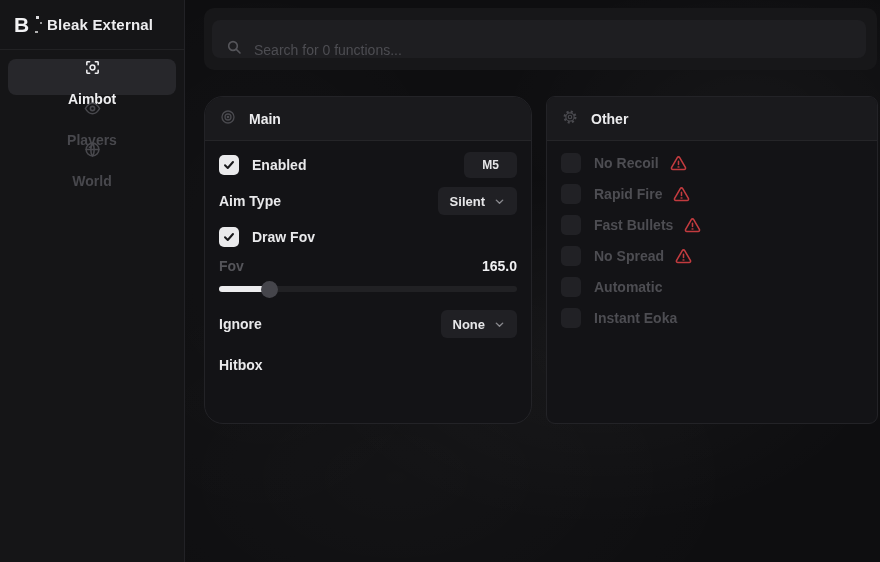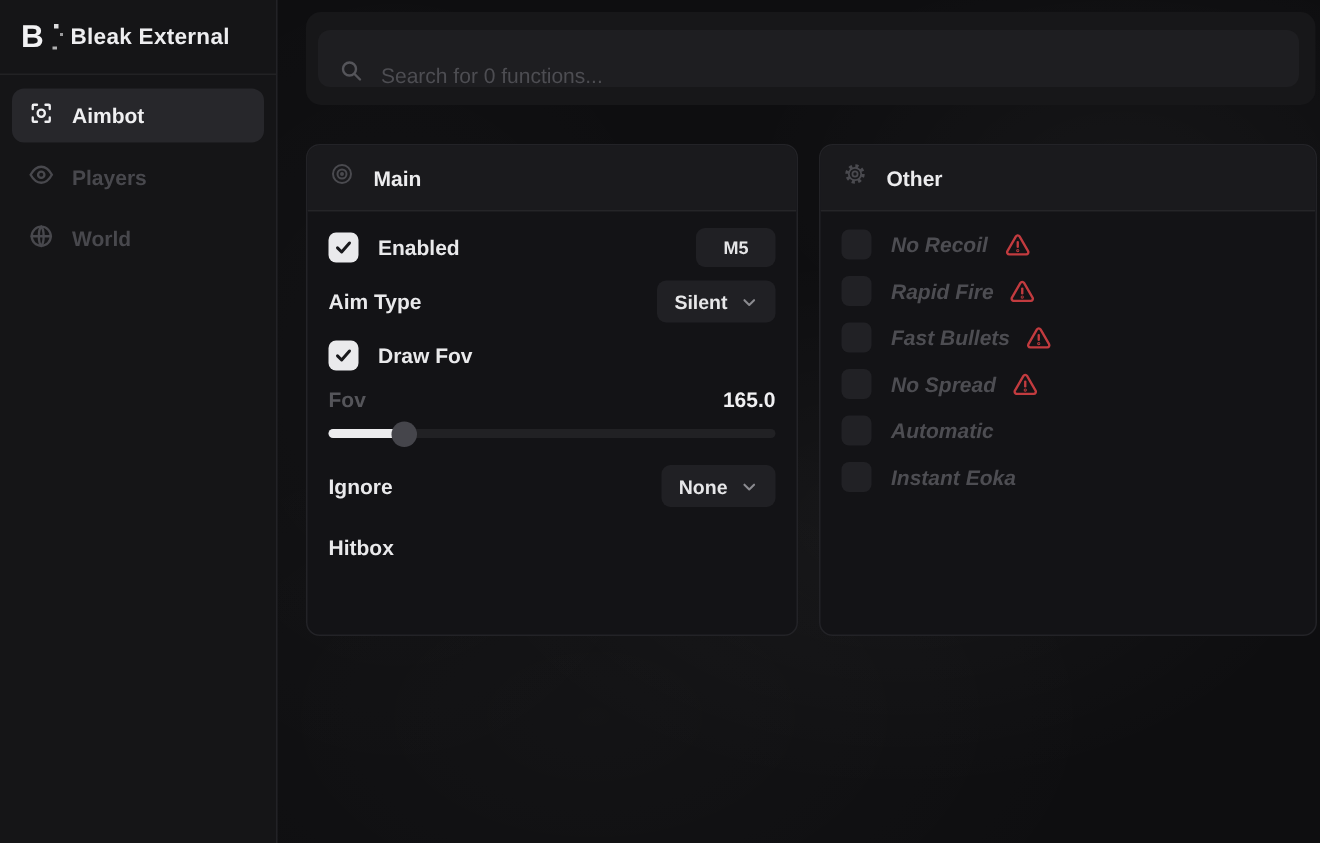--- a/index.html
+++ b/index.html
@@ -39,42 +39,42 @@
   .logo-mark .px { position:absolute; background:#f2f2f4; }
   .logo-mark .px1 { width:3px; height:3px; right:-3px; top:2px; opacity:.9; }
   .logo-mark .px2 { width:2px; height:2px; right:-6px; top:8px; opacity:.6; }
   .logo-mark .px3 { width:3px; height:2px; right:-2px; bottom:3px; opacity:.7; }
   .logo-title { font-size:15px; font-weight:bold; color:#ededef; letter-spacing:.2px; }
 
   .nav { padding:9px 8px; display:flex; flex-direction:column; gap:5px; }
   .nav-item {
     height:36px; display:flex; align-items:center; gap:12px;
     padding:0 11px; border-radius:8px;
-    color:#48484d; font-size:14px; font-weight:bold; cursor:pointer;
+    color:#48484d; font-size:14px; font-weight:bold; cursor:pointer;flex-direction:column;
   }
   .nav-item.active { background:#27272b; color:#efeff1; }
   .nav-item svg { flex:0 0 auto; }
 
   
   .search-wrap {
     position:absolute; left:204px; top:8px; width:673px; height:62px;
     background:#171719; border-radius:10px; padding:12px 11px 12px 8px;
   }
   .search-input {
     height:38px; background:#1e1e21; border-radius:8px;
     display:flex; align-items:flex-end; gap:12px; padding:0 14px;
     color:#4d4d52; font-size:14px; cursor:text;
   }
 
   .panel {
     position:absolute; top:96px; height:328px;
     background:#131316; border:1px solid #232327; border-radius:9px;
     overflow:hidden;
   }
-  .panel.main { left:204px; width:328px; }
+  .panel.main { left:204px; width:328px;border-radius:19px; }
   .panel.other { left:546px; width:332px; }
   .panel-header {
     height:44px; background:#1a1a1d;
     border-bottom:1px solid rgba(255,255,255,0.05);
     display:flex; align-items:center; gap:13px; padding:0 15px;
   }
   .panel-title { font-size:14px; font-weight:bold; color:#ececee; }
   .panel-body { padding:11px 14px 0 14px; }
 
   .row { display:flex; align-items:center; }
@@ -114,21 +114,21 @@
     position:absolute; left:0; top:5px; height:6px;
     background:#ececee; border-radius:3px;
   }
   .slider-thumb {
     position:absolute; top:0; width:17px; height:17px; border-radius:50%;
     background:#45454b; transform:translateX(-9px);
   }
 
   .other-row { display:flex; align-items:center; height:22px; margin-bottom:9px; }
   .other-row .checkbox { width:20px; height:20px; }
-  .other-label { margin-left:13px; font-size:14px; font-weight:bold; color:#4d4d52;font-style:italic; }
+  .other-label { margin-left:13px; font-size:14px; font-weight:bold; color:#4d4d52; }
   .warn { margin-left:11px; display:flex; align-items:center; }
 
   .m-row1 { height:26px; margin-bottom:9px; }
   .m-row2 { height:28px; margin-bottom:9px; }
   .m-row3 { height:26px; margin-bottom:7px; }
   .m-row4 { height:18px; margin-bottom:6px; }
   .m-slider { margin-bottom:13px; }
   .m-row5 { height:28px; margin-bottom:13px; }
   .m-row6 { height:28px; }
 </style>

